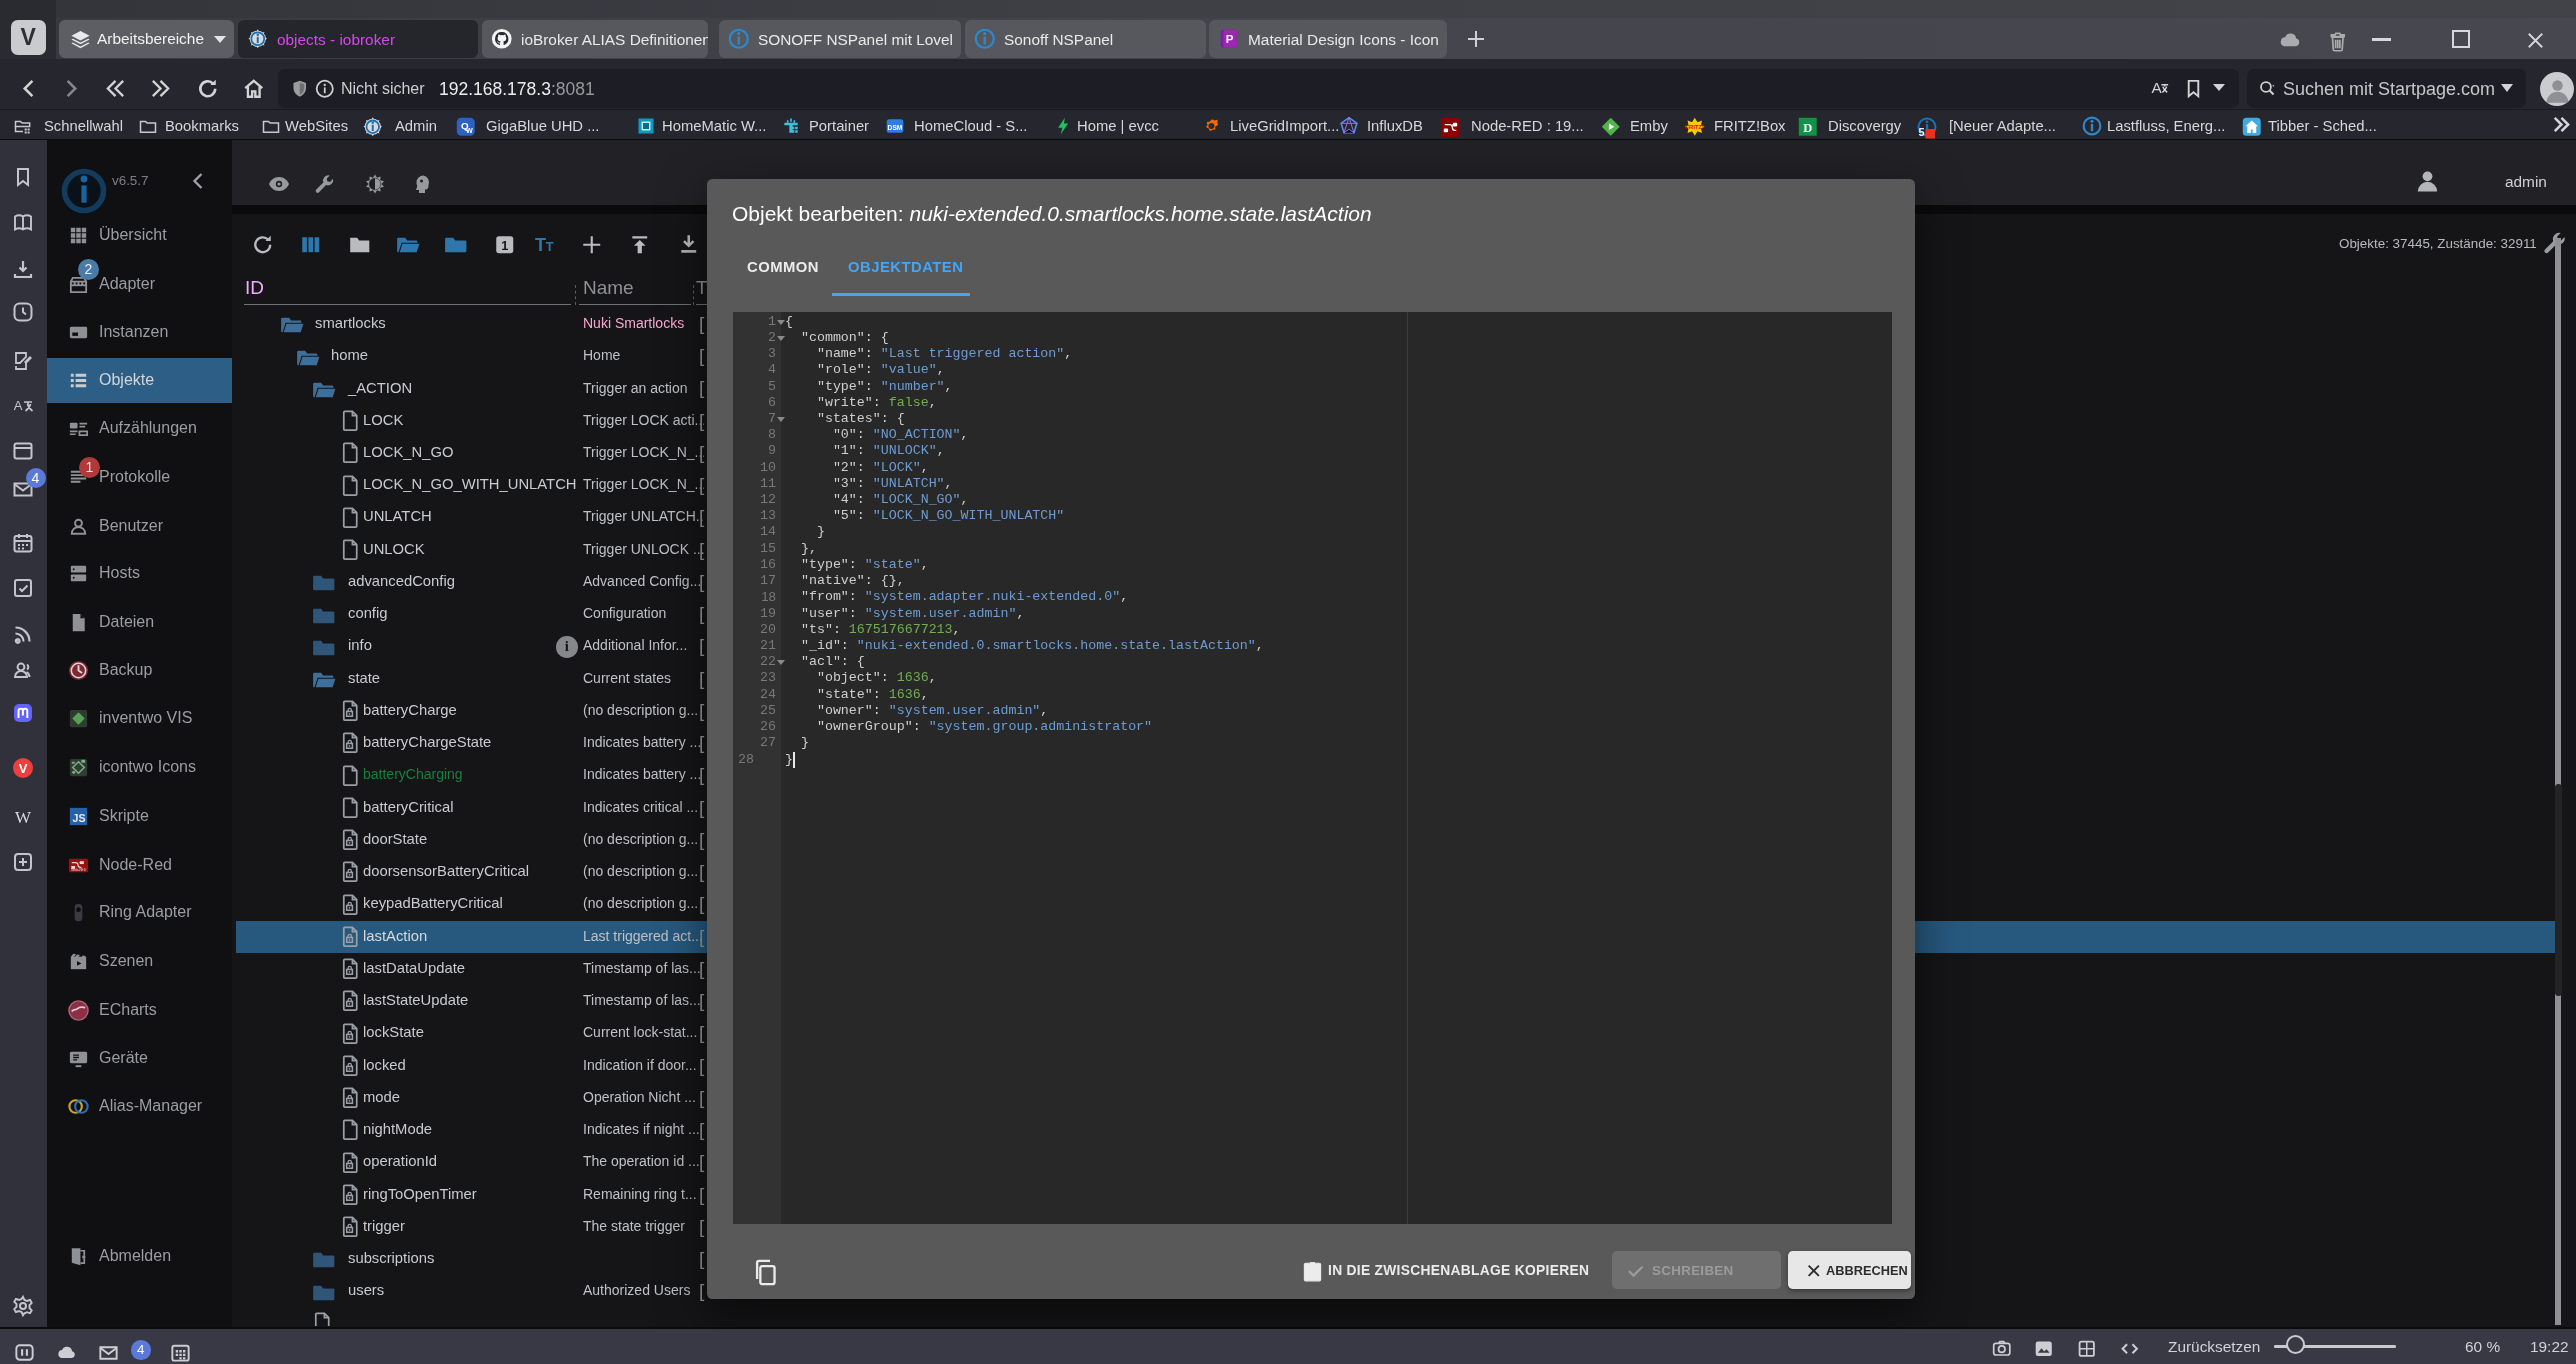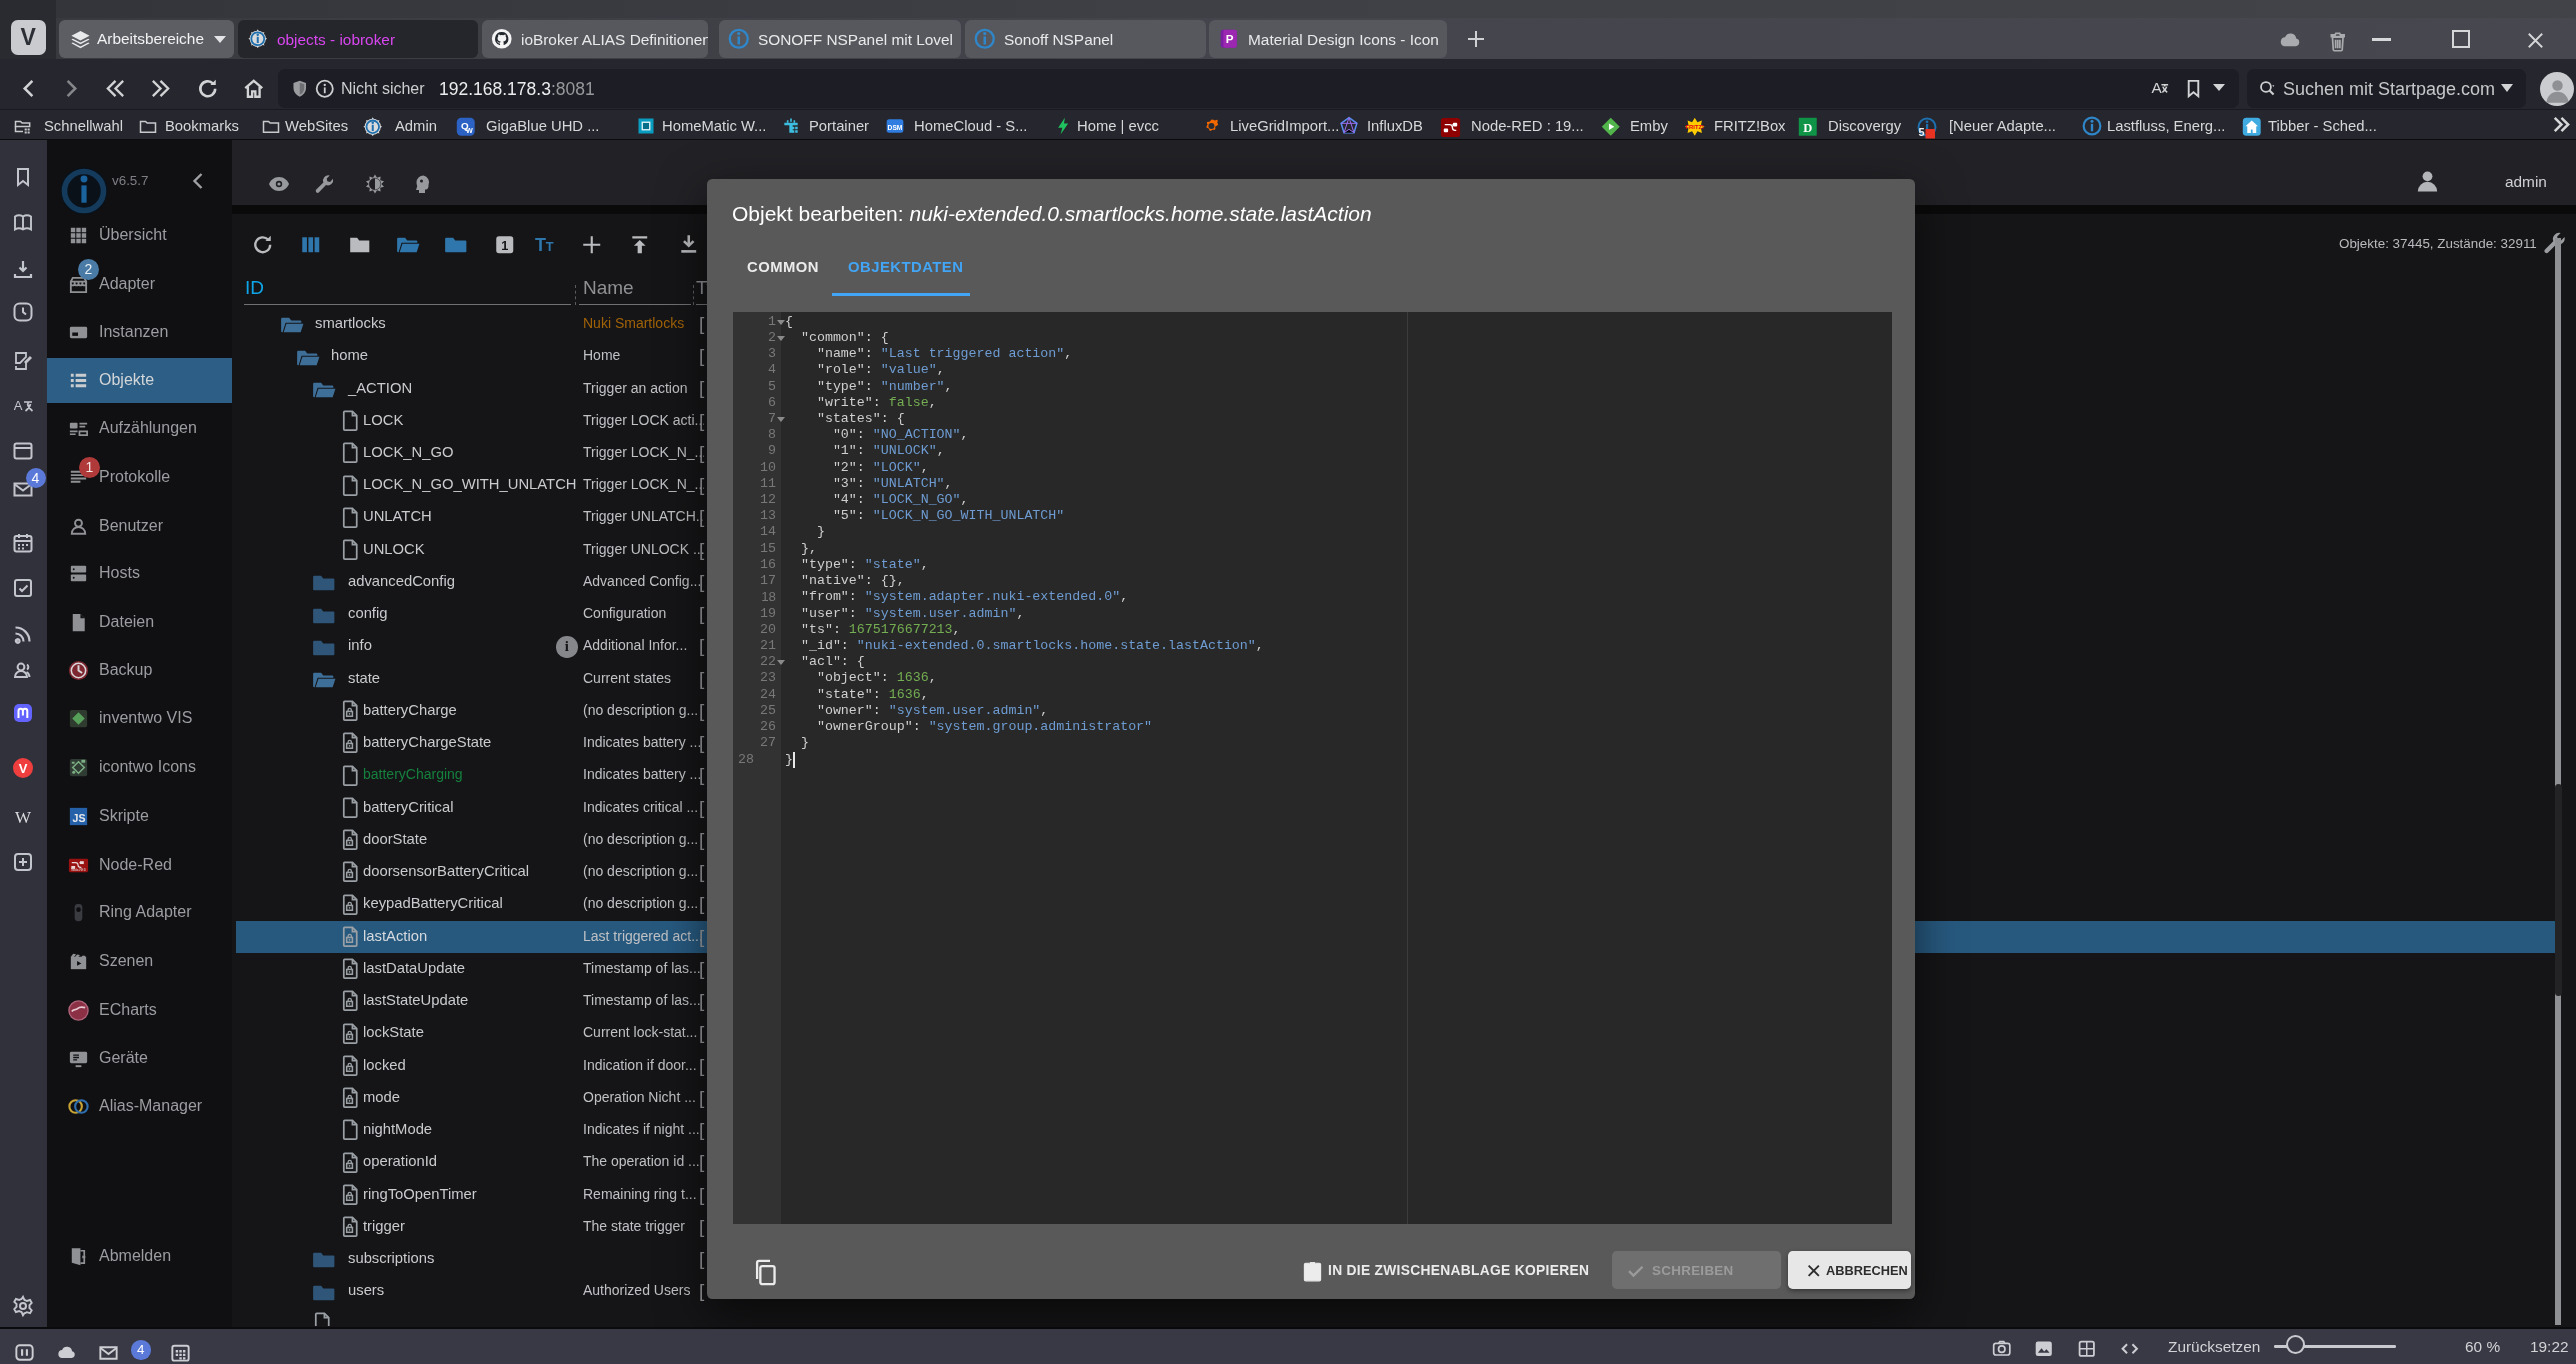--- a/index.html
+++ b/index.html
@@ -483,35 +483,35 @@
 <div class="a" style="left:579px;top:232px"><svg width="25.5" height="25.5" viewBox="0 0 24 24" style="">
       <path d="M11 4h2v7h7v2h-7v7h-2v-7H4v-2h7z" fill="#b9bbbe"></path>
     </svg></div>
 <div class="a" style="left:627px;top:232px"><svg width="25.5" height="25.5" viewBox="0 0 24 24" style="">
       <path d="M5 4h14v2H5zM12 7.5 6.5 13H10v7h4v-7h3.5z" fill="#b9bbbe"></path>
     </svg></div>
 <div class="a" style="left:676px;top:232px"><svg width="25.5" height="25.5" viewBox="0 0 24 24" style="">
       <path d="M12 3v10M7.5 8.5 12 13l4.5-4.5" fill="none" stroke="#b9bbbe" stroke-width="2.4"></path>
       <path d="M5 17h14v2.5H5z" fill="#b9bbbe"></path>
     </svg></div>
-<div class="a tx" style="left:245px;top:277px;font-size:19px;color:#0ea5e9">ID</div>
+<div class="a tx" style="left:245px;top:277px;font-size:19px;color:#f0abfc">ID</div>
 <div class="a tx" style="left:583px;top:277px;font-size:19px;color:#8e9093">Name</div>
 <div class="a tx" style="left:696px;top:277px;font-size:19px;color:#8e9093">Ty</div>
 <div class="a" style="left:575px;top:285px;width:0;height:20px;border-left:1.3px dashed #5b5c60"></div>
 <div class="a" style="left:693px;top:285px;width:0;height:20px;border-left:1.3px dashed #5b5c60"></div>
 <div class="a" style="left:244px;top:304px;width:327px;height:1.3px;background:#707174"></div>
 <div class="a" style="left:579px;top:304px;width:112px;height:1.3px;background:#707174"></div>
 <div class="a" style="left:696px;top:304px;width:11.4px;height:1.3px;background:#707174"></div>
 <div class="a" style="left:236px;top:921px;width:2323px;height:32px;background:#27597f"></div>
 <div class="a" style="left:279px;top:312px"><svg width="25.5" height="25.5" viewBox="0 0 24 24" style="">
       <path d="M3 5.5h6.5l2 2.5H20a1 1 0 0 1 1 1v1H6.2L3.4 19H3a1 1 0 0 1-1-1v-11.5a1 1 0 0 1 1-1z" fill="#3e6f99"></path>
       <path d="M7 11h16l-2.6 8H4.4z" fill="#3e6f99"></path>
     </svg></div>
 <div class="a tx" style="left:315px;top:315px;font-size:14.8px;color:#c9cbce">smartlocks</div>
-<div class="a tx" style="left:583px;top:315px;font-size:14px;color:#a16207;width:121px;overflow:hidden">Nuki Smartlocks</div>
+<div class="a tx" style="left:583px;top:315px;font-size:14px;color:#f9a8d4;width:121px;overflow:hidden">Nuki Smartlocks</div>
 <div class="a tx" style="left:699px;top:313px;font-size:19px;color:#9a9ca0">[</div>
 <div class="a" style="left:295px;top:345px"><svg width="25.5" height="25.5" viewBox="0 0 24 24" style="">
       <path d="M3 5.5h6.5l2 2.5H20a1 1 0 0 1 1 1v1H6.2L3.4 19H3a1 1 0 0 1-1-1v-11.5a1 1 0 0 1 1-1z" fill="#3e6f99"></path>
       <path d="M7 11h16l-2.6 8H4.4z" fill="#3e6f99"></path>
     </svg></div>
 <div class="a tx" style="left:331px;top:347px;font-size:14.8px;color:#c9cbce">home</div>
 <div class="a tx" style="left:583px;top:347px;font-size:14px;color:#bfc1c4;width:121px;overflow:hidden">Home</div>
 <div class="a tx" style="left:699px;top:345px;font-size:19px;color:#9a9ca0">[</div>
 <div class="a" style="left:311px;top:377px"><svg width="25.5" height="25.5" viewBox="0 0 24 24" style="">
       <path d="M3 5.5h6.5l2 2.5H20a1 1 0 0 1 1 1v1H6.2L3.4 19H3a1 1 0 0 1-1-1v-11.5a1 1 0 0 1 1-1z" fill="#3e6f99"></path>

